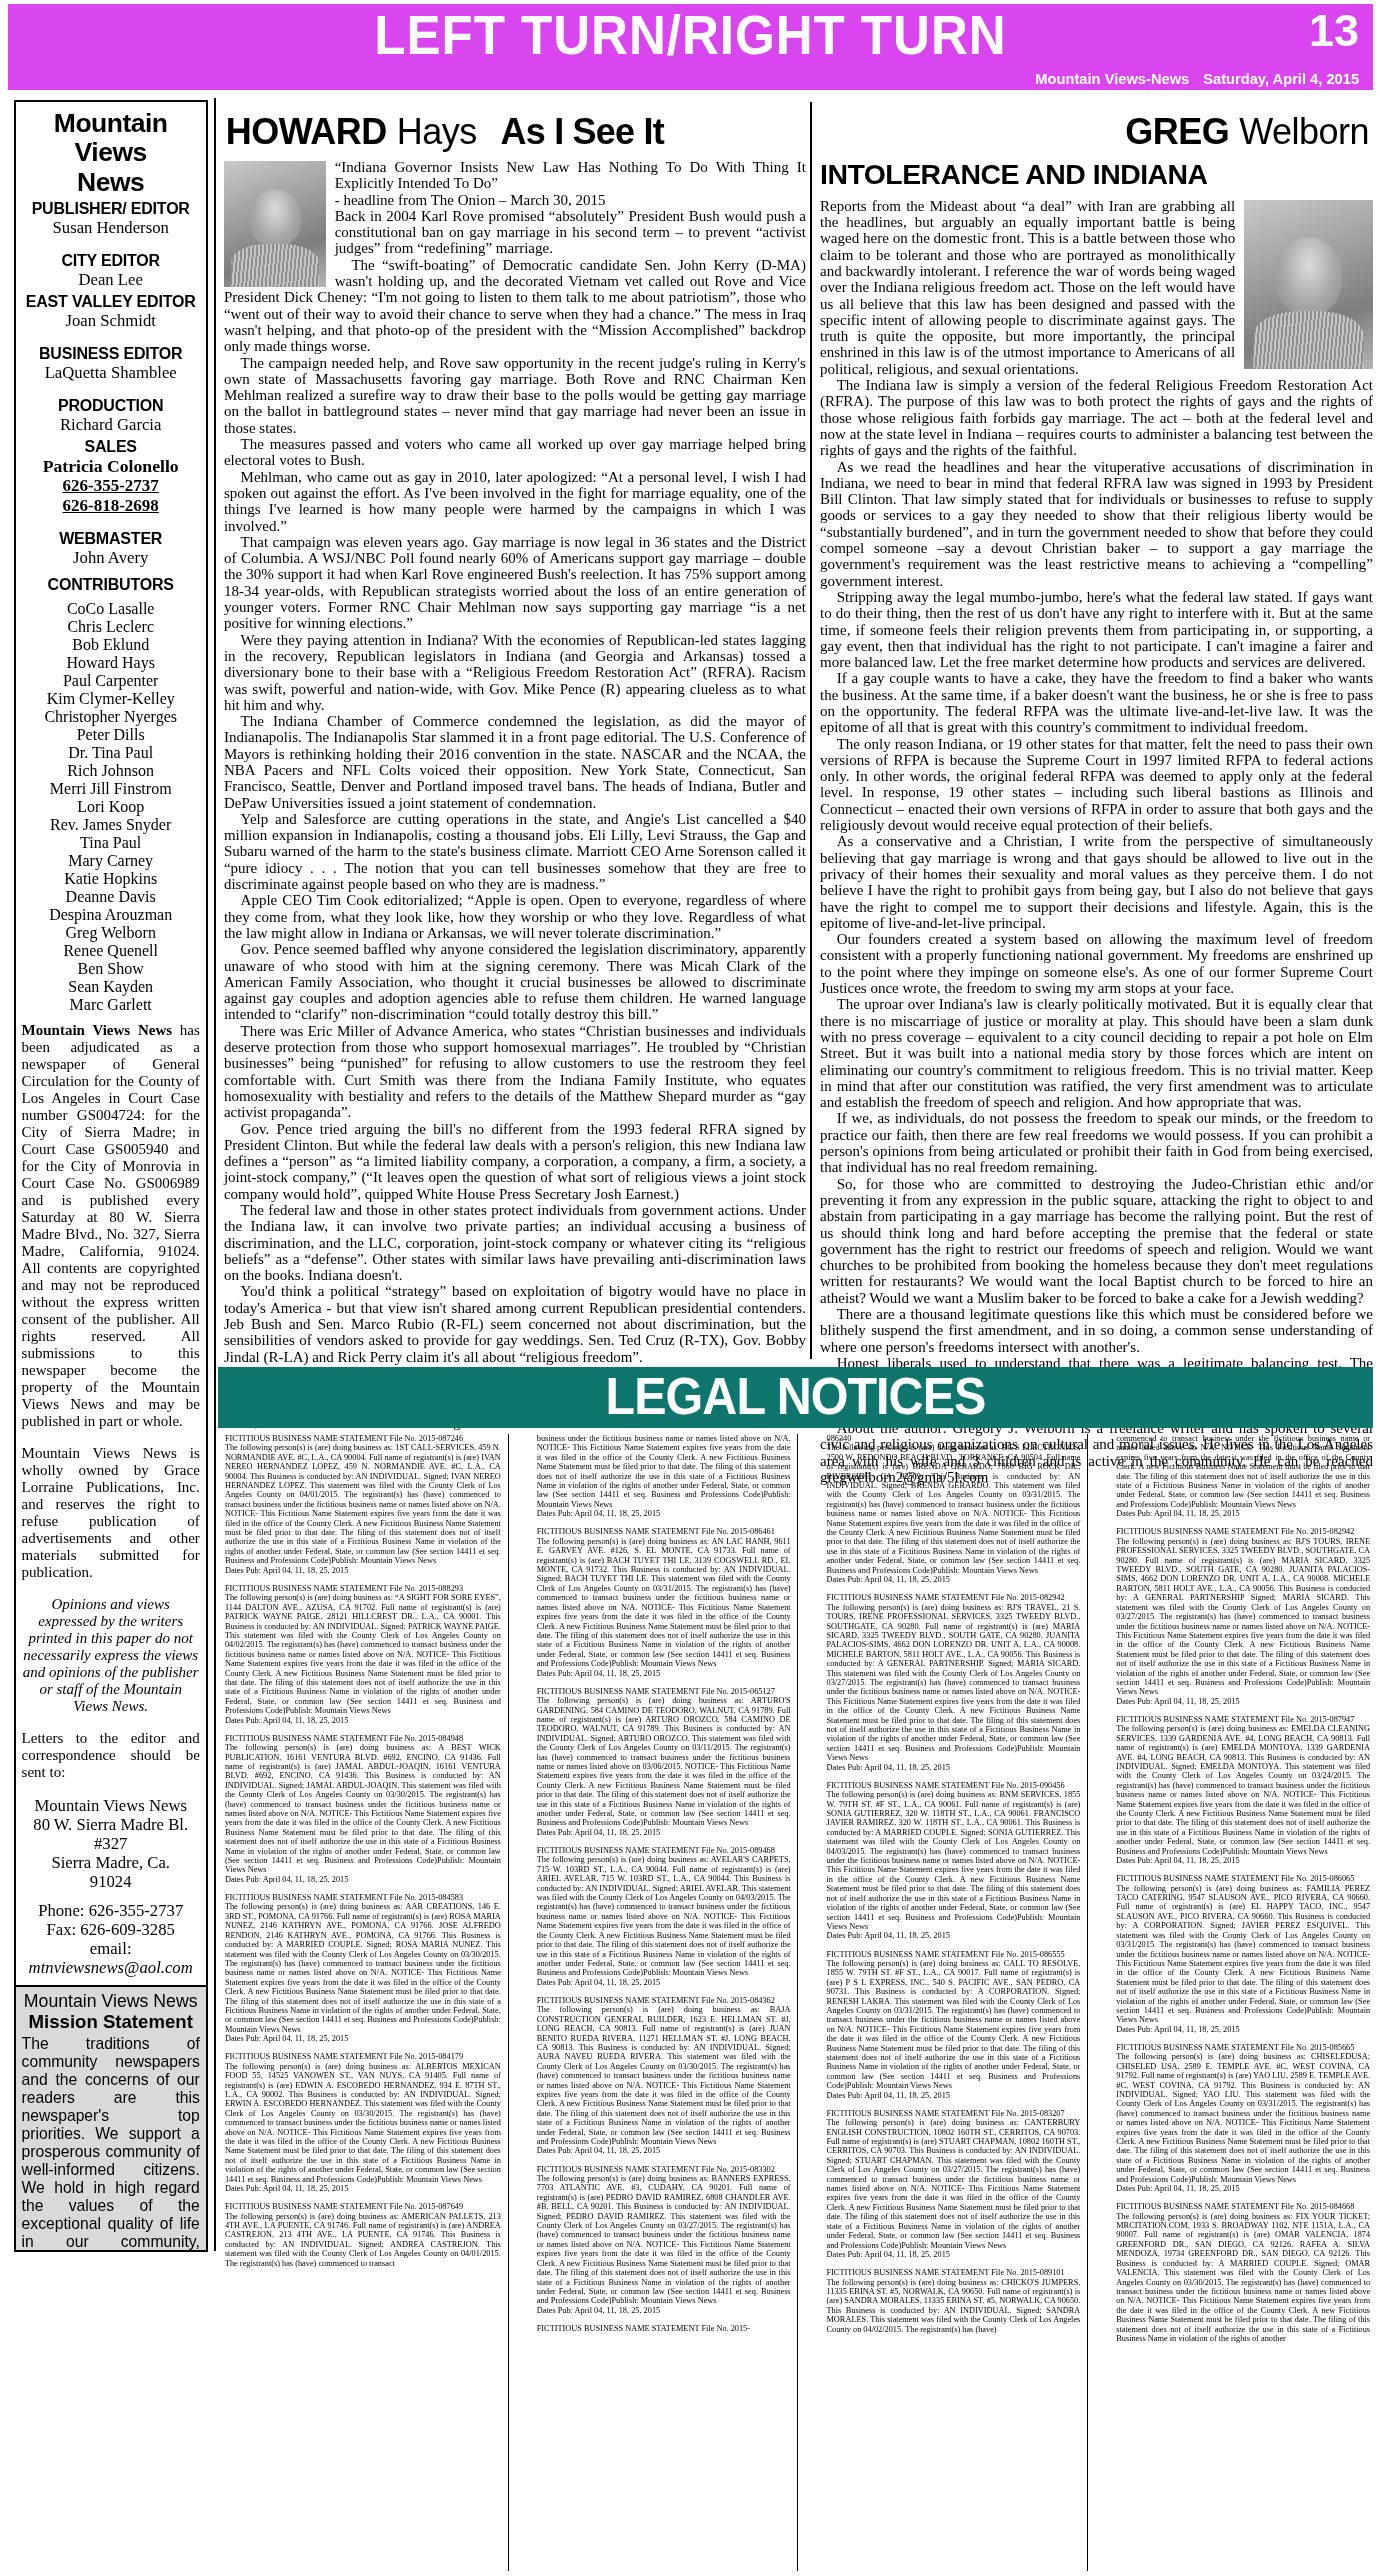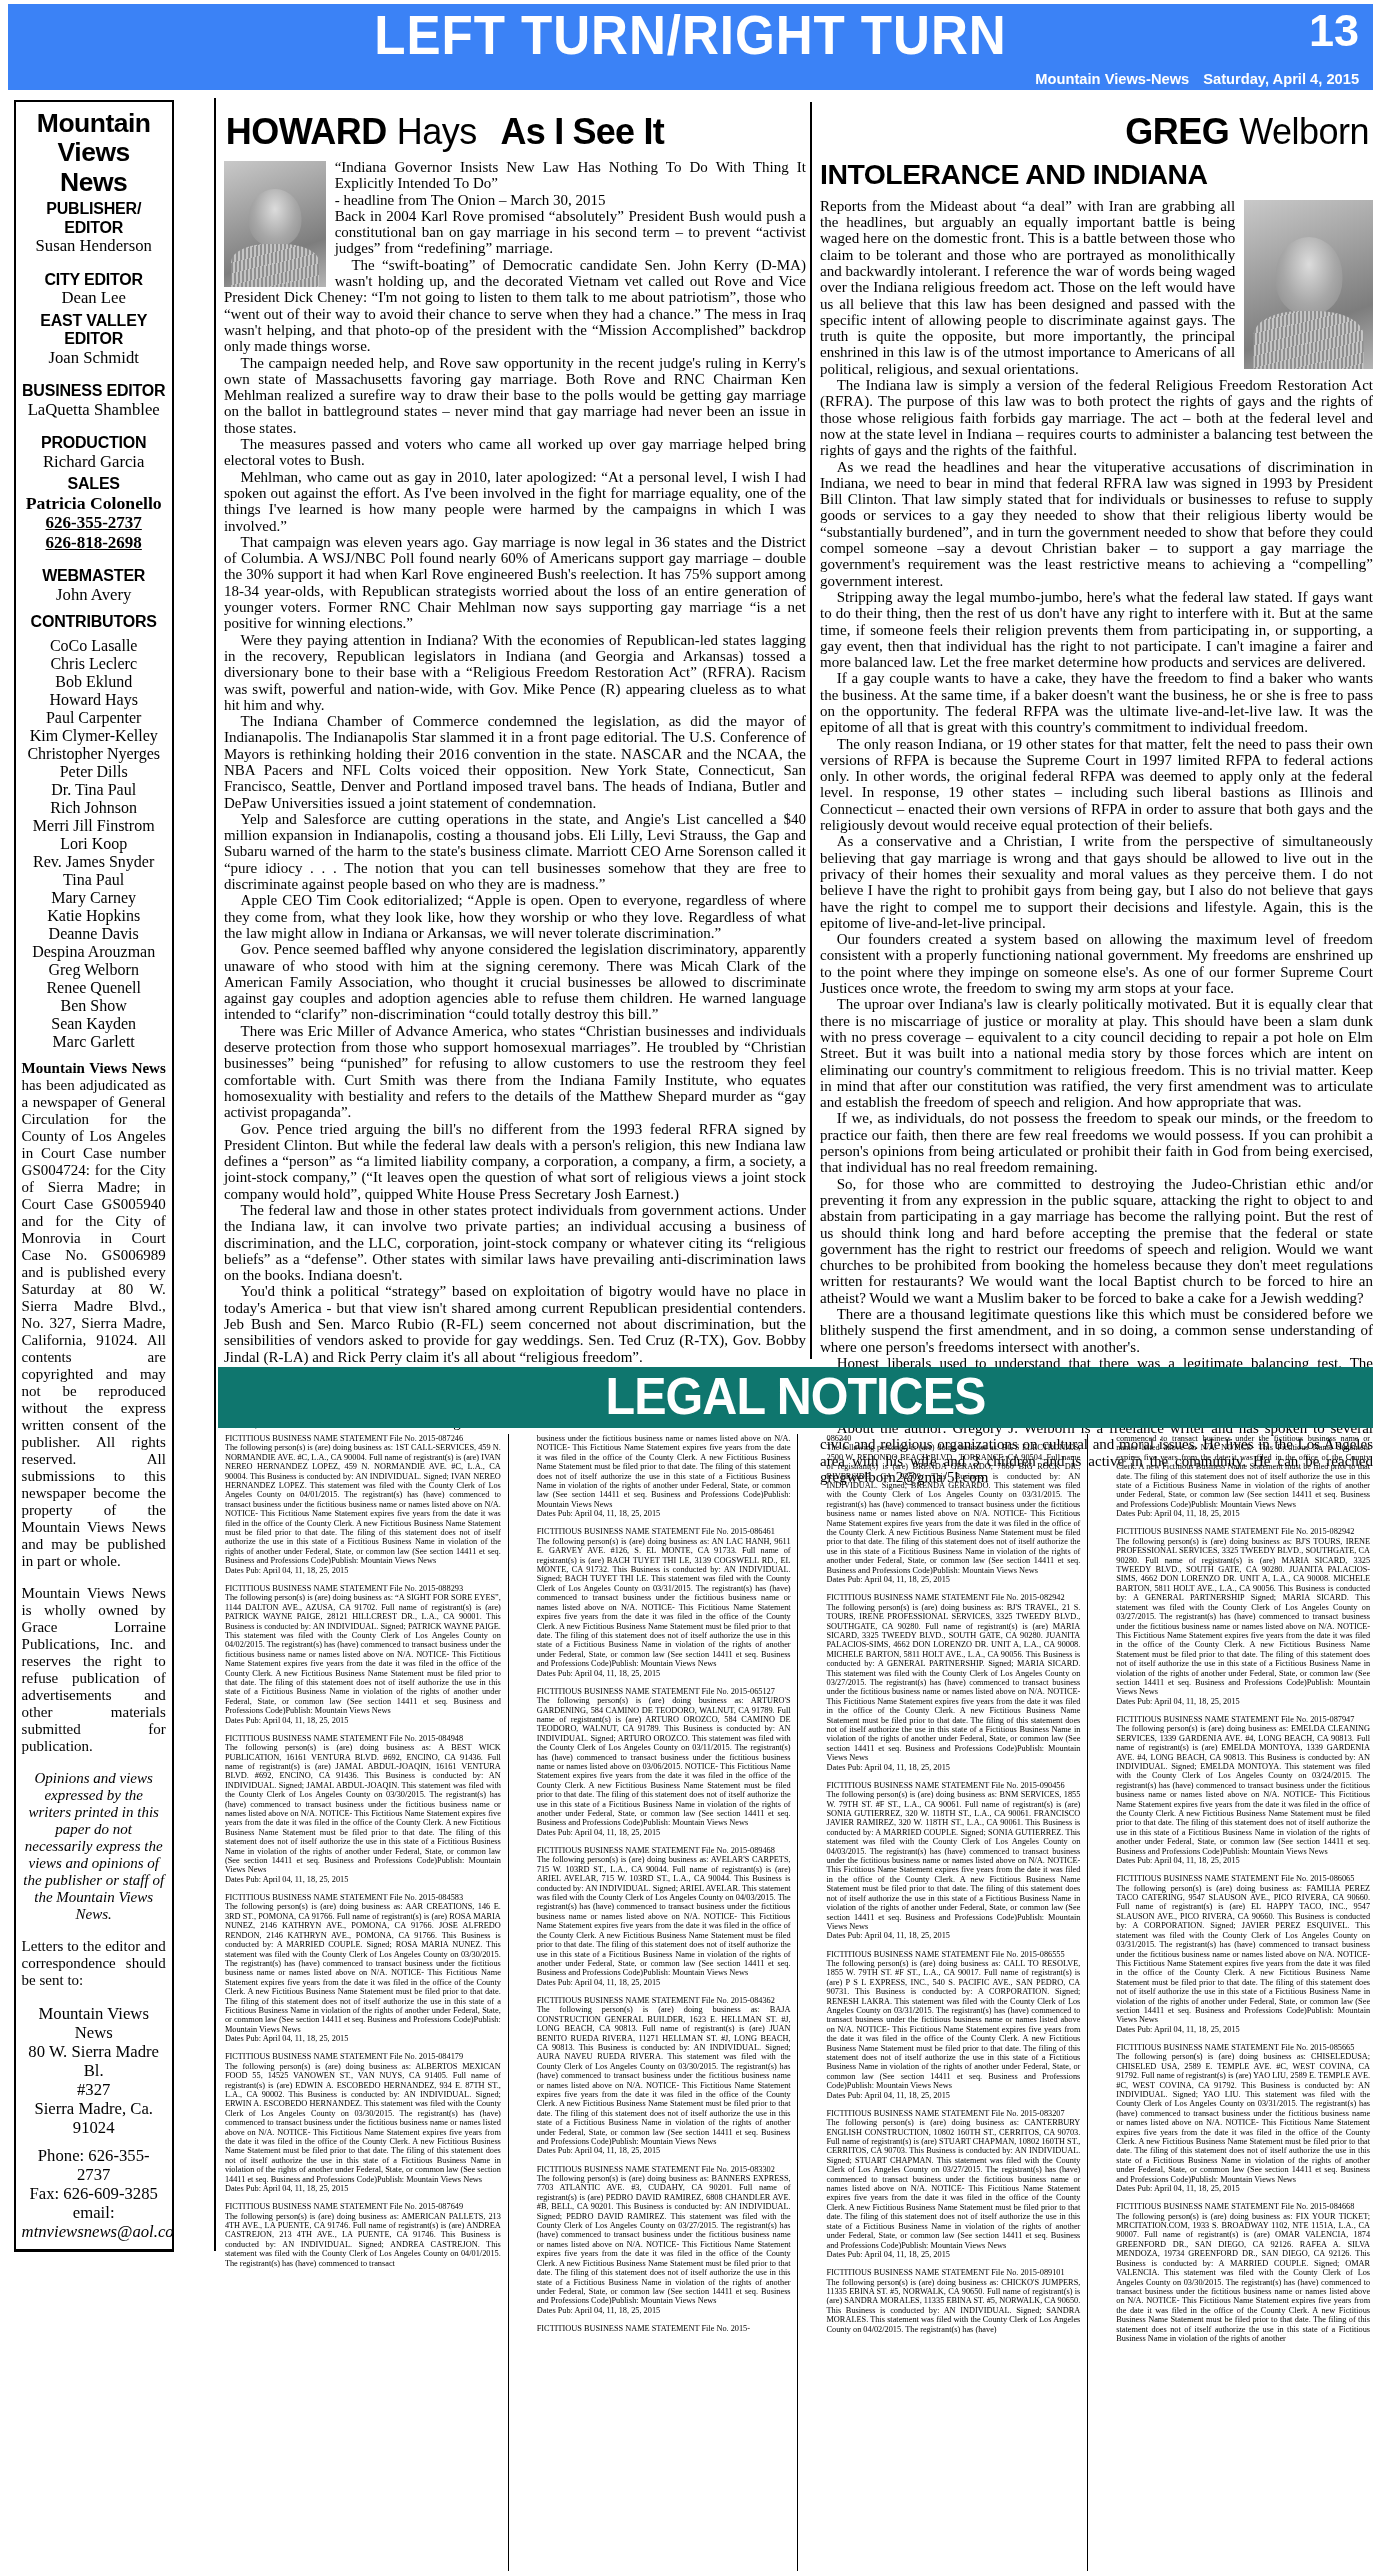--- a/index.html
+++ b/index.html
@@ -15,21 +15,21 @@
     color: #000;
     position: relative;
     overflow: hidden;
   }
 
   
   .masthead {
     position: absolute;
     left: 7.8px; top: 3.9px;
     width: 1365px; height: 86px;
-    background: #3b82f6;
+    background: #d946ef;
     color: #fff;
   }
   .masthead-title {
     position: absolute;
     left: 0; right: 0; top: 2px;
     text-align: center;
     font-family: "Liberation Sans", sans-serif;
     font-weight: bold;
     font-size: 55px;
     letter-spacing: 1px;
@@ -55,21 +55,21 @@
     letter-spacing: 0px;
     color: #fff;
     white-space: nowrap;
   }
   .masthead-sub .sub-date { margin-left: 9.8px; }
 
   
   .sidebar {
     position: absolute;
     left: 13.7px; top: 100px;
-    width: 160px;
+    width: 194px;
     border: 2.9px solid #000;
     background: #fff;
     padding: 5.9px 5.9px 0 5.9px;
     height: 2152px;
     overflow: hidden;
   }
   .sb-logo {
     text-align: center;
     font-family: "Liberation Sans", sans-serif;
     font-weight: bold;

